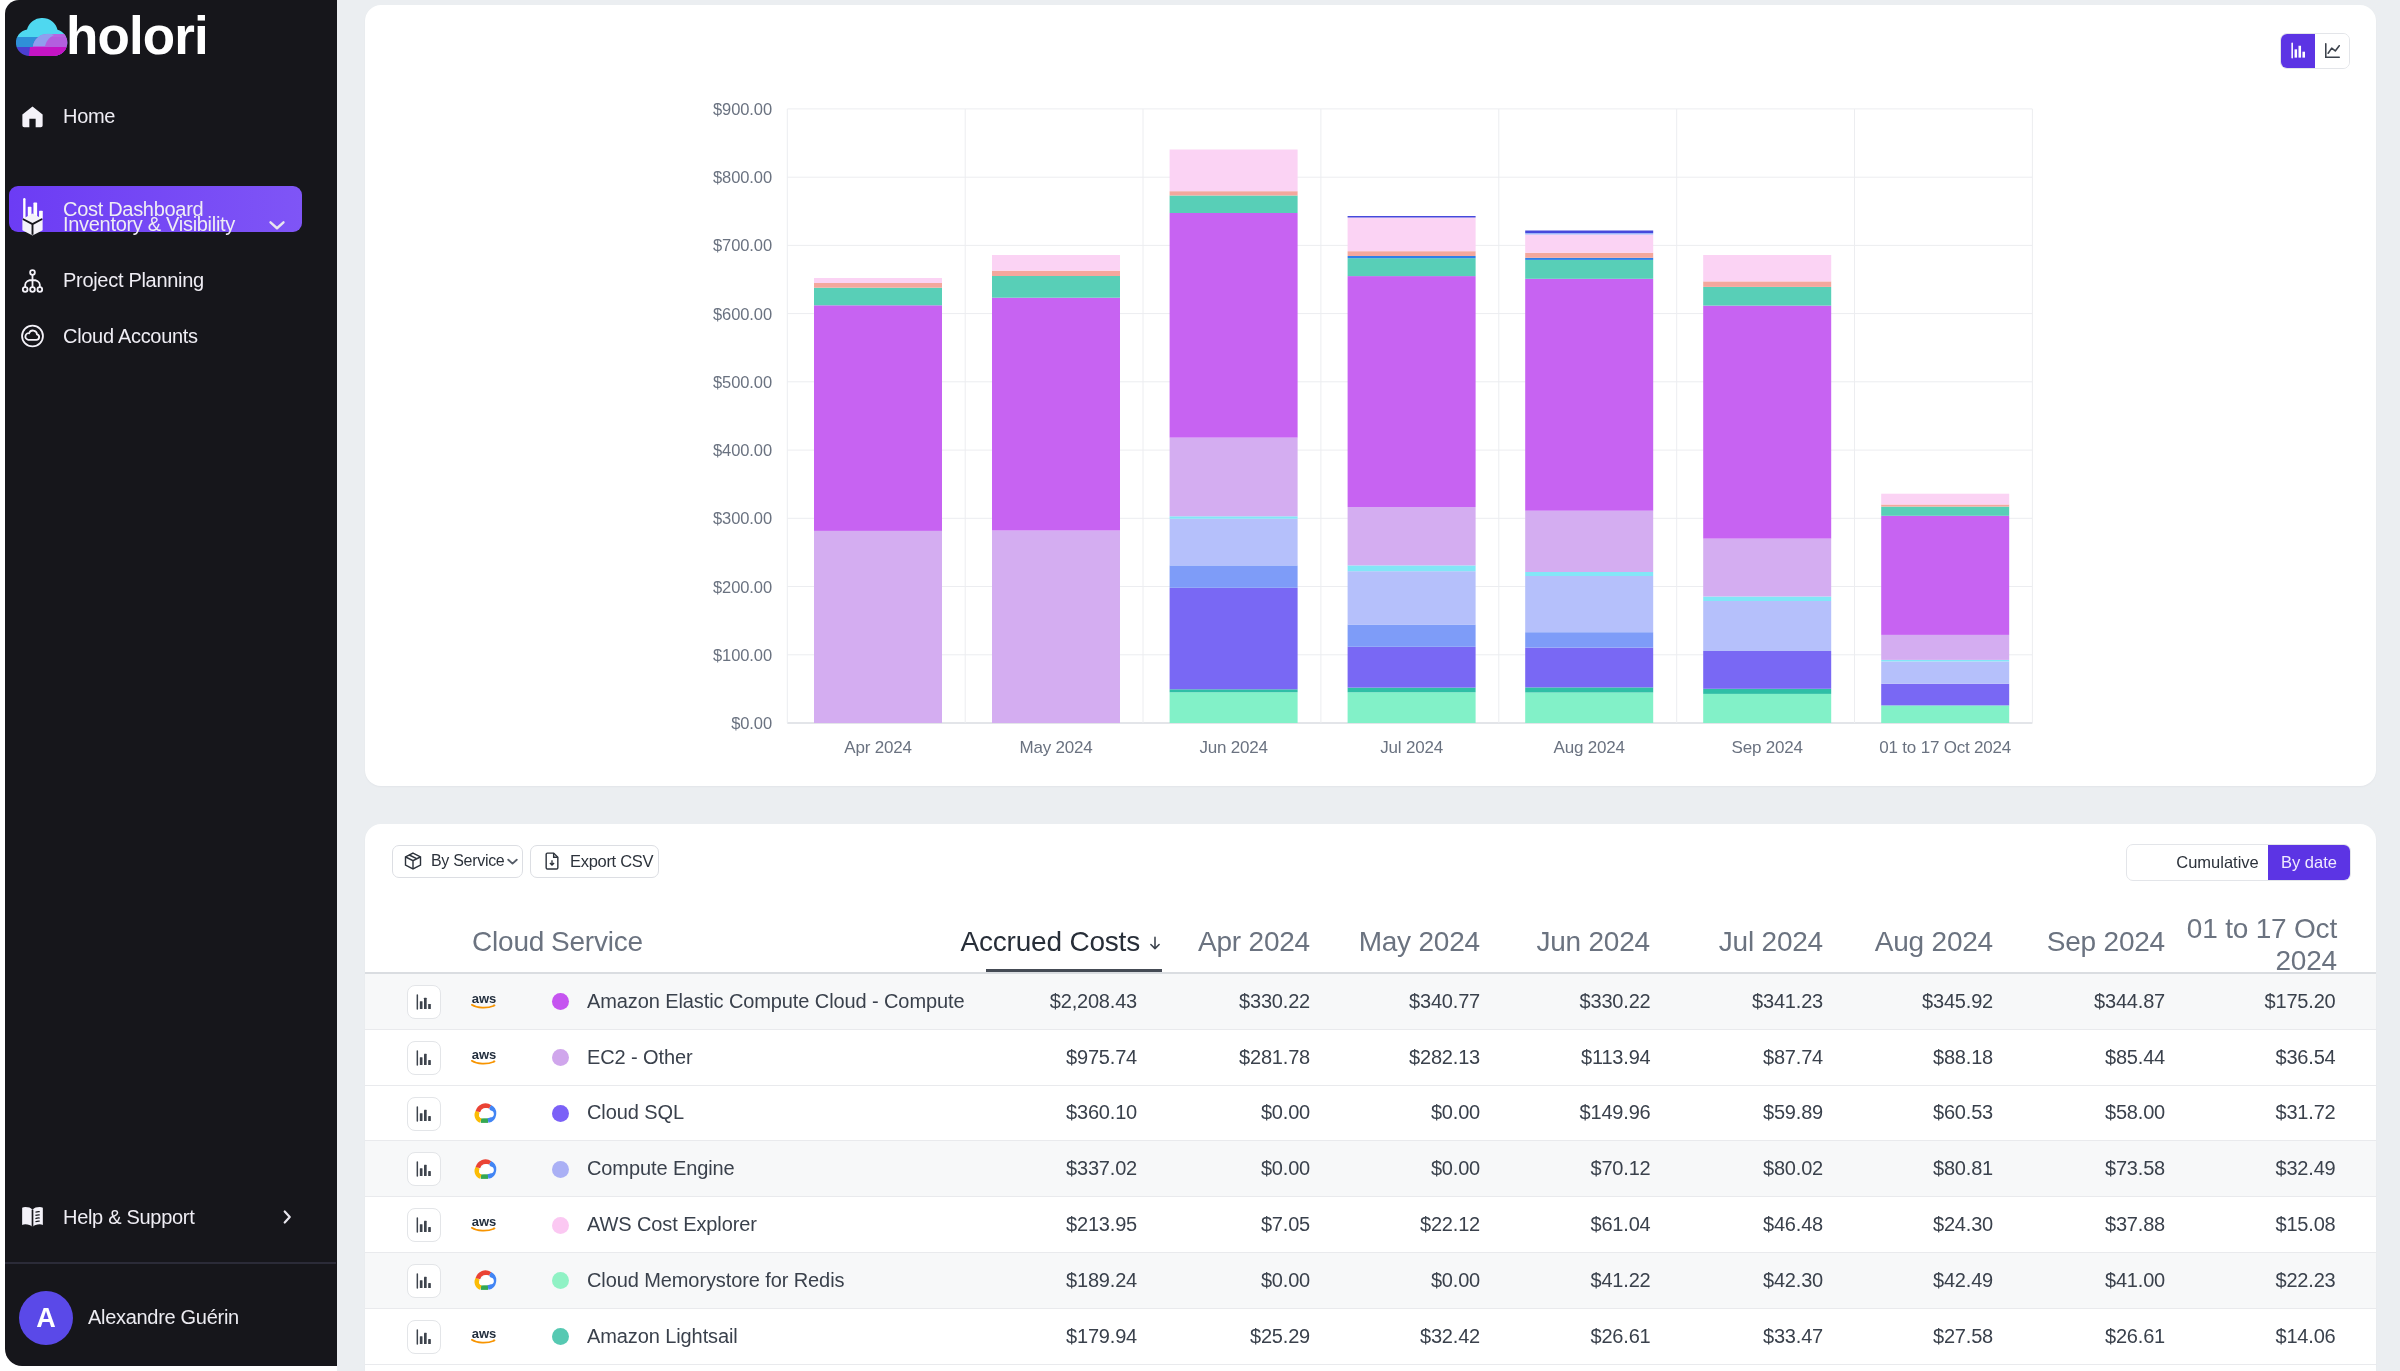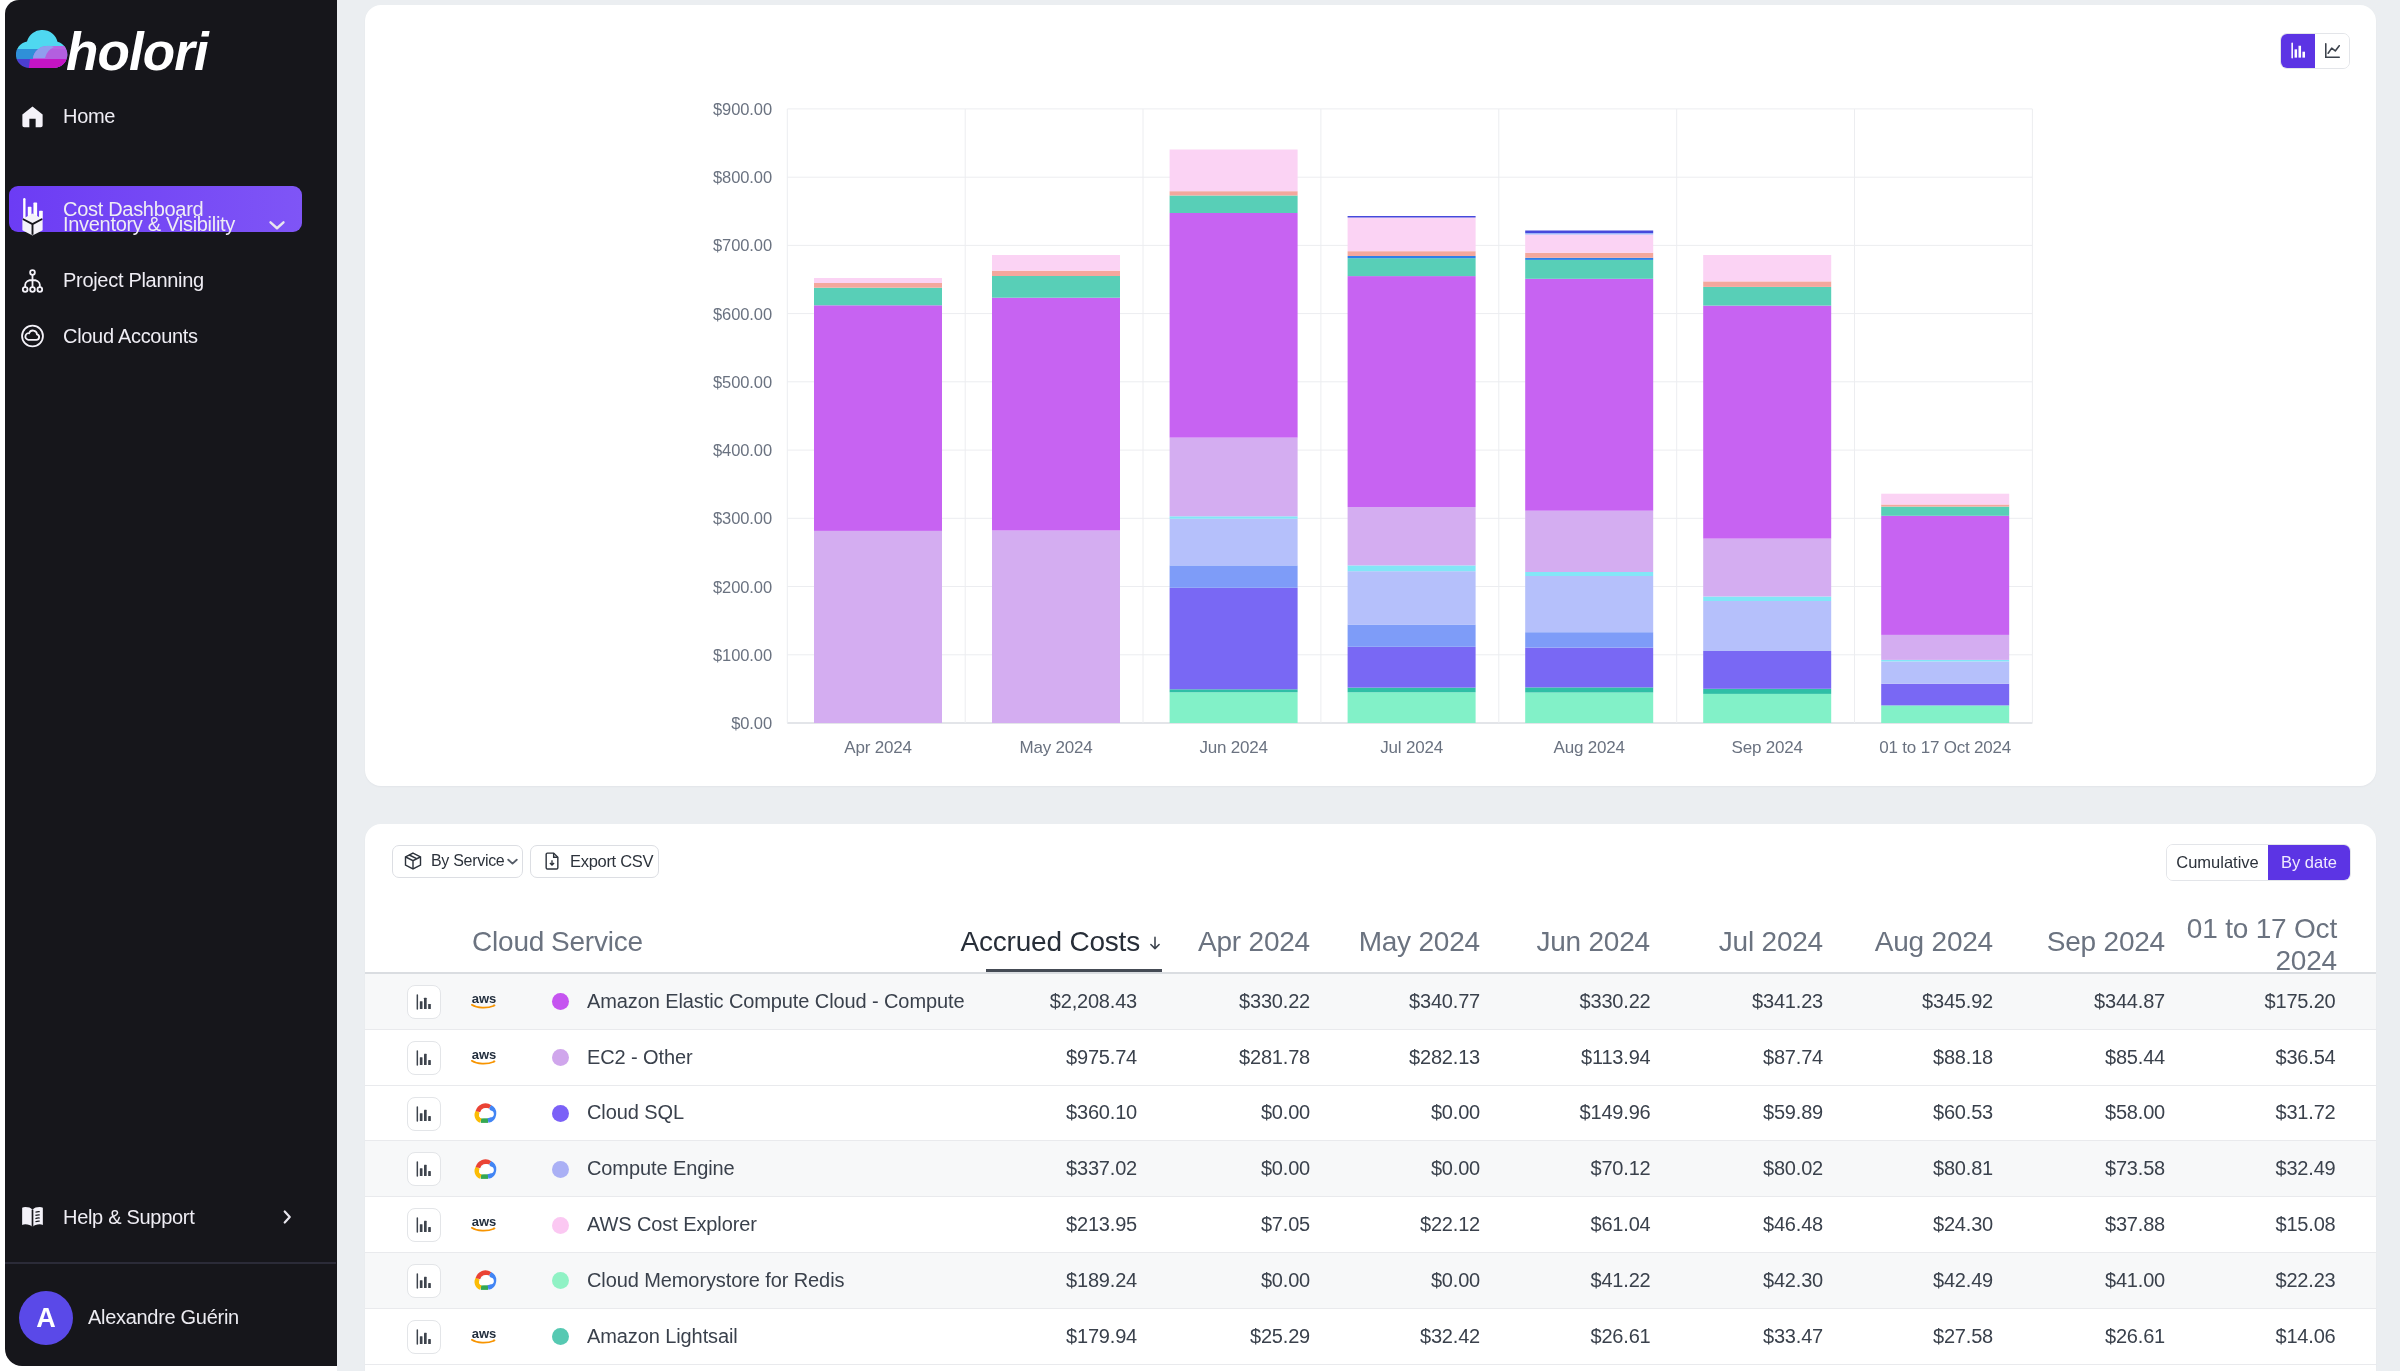--- a/index.html
+++ b/index.html
@@ -3,39 +3,39 @@
 <style>
 * { margin:0; padding:0; box-sizing:border-box; }
 html,body { width:2400px; height:1371px; background:#fff; font-family:"Liberation Sans",sans-serif; overflow:hidden; }
 .page { position:relative; width:2400px; height:1371px; }
 .main { position:absolute; left:336.5px; top:0; width:2063.5px; height:1371px; background:#ebeef1; }
 .sidebar { position:absolute; left:5px; top:0; width:331.5px; height:1366px; background:#16161b; border-radius:14px 0 0 17px; z-index:5; }
 .card1 { position:absolute; left:365px; top:5px; width:2011px; height:781px; background:#fff; border-radius:16px; box-shadow:0 1px 2px rgba(16,24,40,.04); }
 .card2 { position:absolute; left:365px; top:823.5px; width:2011px; height:567.5px; background:#fff; border-radius:16px 16px 0 0; box-shadow:0 1px 2px rgba(16,24,40,.04); overflow:hidden; }
 
 
-.logo { position:absolute; left:11px; top:30px; display:flex; align-items:flex-start;font-style:italic; }
+.logo { position:absolute; left:11px; top:14px; display:flex; align-items:center; }
 .logo .word { color:#fff; font-size:53px; font-weight:bold; letter-spacing:-0.9px; margin-left:-2px; margin-top:-9px; }
 .mi { position:absolute; left:4px; width:293px; height:46px; display:flex; align-items:center; color:#efedf4; font-size:20px; letter-spacing:-0.3px; }
 .mi .ic { width:27px; margin-left:10px; margin-right:17px; display:flex; justify-content:center; }
 .mi.active { background:linear-gradient(90deg,#6c3cf4,#7f55f6); border-radius:9px;margin-top:40px; }
 .mi .chev { position:absolute; right:16px; top:12px; }
 .divider { position:absolute; left:0px; top:1262px; width:331px; height:1.5px; background:#2b2b38; }
 .avatar { position:absolute; left:14px; top:1291px; width:54px; height:54px; border-radius:50%; background:#5a49e8; color:#fff; font-size:27px; font-weight:bold; display:flex; align-items:center; justify-content:center; }
 .uname { position:absolute; left:83px; top:1306px; color:#ecebf1; font-size:20px; letter-spacing:-0.3px; }
 
 
 .toggle { position:absolute; right:26px; top:27.5px; display:flex; border:1px solid #e3e5e9; border-radius:7px; overflow:hidden; }
 .toggle .t { width:34px; height:34px; display:flex; align-items:center; justify-content:center; background:#fff; }
 .toggle .t.on { background:#5c34e4; }
 
 
 .btn { position:absolute; top:21.0px; height:33px; background:#fff; border:1px solid #dcdee3; border-radius:7px; display:flex; align-items:center; font-size:16.5px; letter-spacing:-0.3px; color:#2c323b; white-space:nowrap; }
 .btn .bic { margin:0 9px 0 11px; display:flex; }
-.seg { position:absolute; top:20.399999999999977px; right:25px; height:37px; display:flex; border-radius:7px; overflow:hidden; border:1px solid #e3e5e9; }
+.seg { position:absolute; top:20.399999999999977px; right:25px; height:37px; display:flex; border-radius:7px; overflow:hidden; border:1px solid #e3e5e9;padding-left:40px; }
 .seg .s1 { background:#fff; color:#2c323b; font-size:16.5px; display:flex; align-items:center; justify-content:center; width:101px; }
 .seg .s2 { background:#5c34e4; color:#efeafe; font-size:16.5px; display:flex; align-items:center; justify-content:center; width:82px; }
 
 
 .thead { position:absolute; left:0; top:71.5px; width:100%; height:76px; color:#6b7380; font-size:28px; letter-spacing:-0.2px; }
 .thead .h { position:absolute; }
 .hright { position:absolute; text-align:right; }
 .sortline { position:absolute; left:621px; top:73.5px; width:176px; height:3px; background:#454b55; }
 .headsep { position:absolute; left:0; top:77px; width:100%; height:1.5px; background:#dadde1; }
 .trow { position:absolute; left:0; width:100%; height:55.8px; border-bottom:1px solid #e9eaed; }

